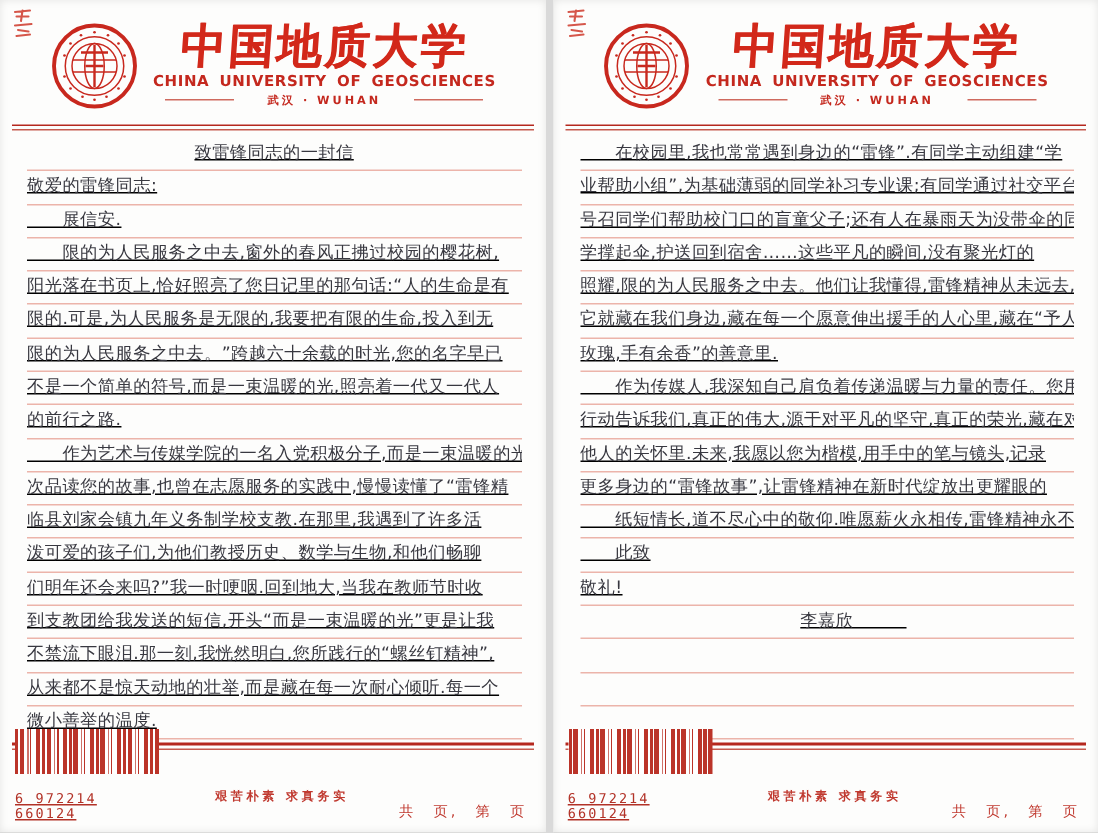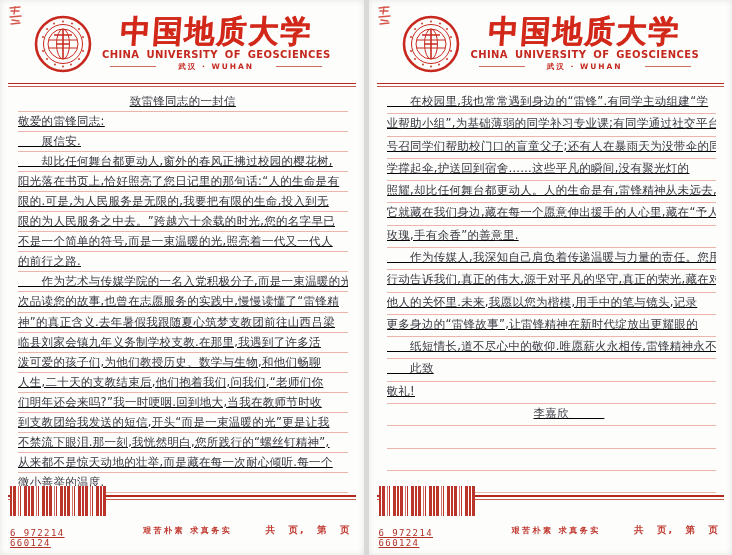--- a/index.html
+++ b/index.html
@@ -67,21 +67,21 @@
       #bb3429 0 2px, #fff 2px 3px, #bb3429 3px 6px, #fff 6px 8px,
       #d0736a 8px 9px, #fff 9px 10px, #bb3429 10px 11px, #fff 11px 14px,
       #bb3429 14px 17px, #fff 17px 18px);
   }
   .barcode-number {
     font-size:9px; color:#b23227; letter-spacing:1.4px; margin-top:12px;
     font-family:"DejaVu Sans Mono", monospace;
     text-decoration:underline;
   }
   .motto { font-size:8px; font-weight:bold; color:#c03a30; letter-spacing:2.5px; margin-bottom:12px; }
-  .page-num { font-size:9.5px; font-weight:bold; color:#c03a30; letter-spacing:2px; margin-bottom:11px; }
+  .page-num { font-size:9.5px; font-weight:normal; color:#c03a30; letter-spacing:2px; }
 </style>
 </head>
 <body>
 
 <div class="page">
   <svg class="corner-stamp" viewBox="0 0 17 21">
     <path d="M3 3 L13 2 M4 6 L12 6 M8 2 L7 9 M3 12 L14 11 M5 15 L12 16 M4 19 L13 18" stroke="#cf3a2c" stroke-width="1.4" fill="none" stroke-linecap="round"></path>
   </svg>
   <div class="header">
     <svg class="seal" viewBox="0 0 60 60">
@@ -119,32 +119,30 @@
         <span class="dash"></span>
       </div>
     </div>
   </div>
   <div class="header-rule"></div>
 
   <div class="lines">
       <div class="hand-line" style="text-align: center;">致雷锋同志的一封信</div>
       <div class="hand-line">敬爱的雷锋同志:</div>
       <div class="hand-line">　　展信安.</div>
-      <div class="hand-line">　　却比任何舞台都更动人,窗外的春风正拂过校园的樱花树,</div>
+      <div class="hand-line">　　限的为人民服务之中去,窗外的春风正拂过校园的樱花树,</div>
       <div class="hand-line">阳光落在书页上,恰好照亮了您日记里的那句话:“人的生命是有</div>
       <div class="hand-line">限的.可是,为人民服务是无限的,我要把有限的生命,投入到无</div>
       <div class="hand-line">限的为人民服务之中去。”跨越六十余载的时光,您的名字早已</div>
       <div class="hand-line">不是一个简单的符号,而是一束温暖的光,照亮着一代又一代人</div>
       <div class="hand-line">的前行之路.</div>
       <div class="hand-line">　　作为艺术与传媒学院的一名入党积极分子,而是一束温暖的光</div>
       <div class="hand-line">次品读您的故事,也曾在志愿服务的实践中,慢慢读懂了“雷锋精</div>
-      <div class="hand-line">神”的真正含义.去年暑假我跟随夏心筑梦支教团前往山西吕梁</div>
       <div class="hand-line">临县刘家会镇九年义务制学校支教.在那里,我遇到了许多活</div>
       <div class="hand-line">泼可爱的孩子们,为他们教授历史、数学与生物,和他们畅聊</div>
-      <div class="hand-line">人生,二十天的支教结束后,他们抱着我们,问我们,“老师们你</div>
       <div class="hand-line">们明年还会来吗?”我一时哽咽.回到地大,当我在教师节时收</div>
       <div class="hand-line">到支教团给我发送的短信,开头“而是一束温暖的光”更是让我</div>
       <div class="hand-line">不禁流下眼泪.那一刻,我恍然明白,您所践行的“螺丝钉精神”,</div>
       <div class="hand-line">从来都不是惊天动地的壮举,而是藏在每一次耐心倾听.每一个</div>
       <div class="hand-line">微小善举的温度.</div>
     </div>
 
   <div class="footer-rule"></div>
   <div class="footer">
     <div class="barcode-block">
@@ -197,21 +195,21 @@
       </div>
     </div>
   </div>
   <div class="header-rule"></div>
 
   <div class="lines">
       <div class="hand-line">　　在校园里,我也常常遇到身边的“雷锋”.有同学主动组建“学</div>
       <div class="hand-line">业帮助小组”,为基础薄弱的同学补习专业课;有同学通过社交平台</div>
       <div class="hand-line">号召同学们帮助校门口的盲童父子;还有人在暴雨天为没带伞的同</div>
       <div class="hand-line">学撑起伞,护送回到宿舍……这些平凡的瞬间,没有聚光灯的</div>
-      <div class="hand-line">照耀,却比任何舞台都更动人。人的生命是有,雷锋精神从未远去,</div>
+      <div class="hand-line">照耀,限的为人民服务之中去。他们让我懂得,雷锋精神从未远去,</div>
       <div class="hand-line">它就藏在我们身边,藏在每一个愿意伸出援手的人心里,藏在“予人</div>
       <div class="hand-line">玫瑰,手有余香”的善意里.</div>
       <div class="hand-line">　　作为传媒人,我深知自己肩负着传递温暖与力量的责任。您用</div>
       <div class="hand-line">行动告诉我们,真正的伟大,源于对平凡的坚守,真正的荣光,藏在对</div>
       <div class="hand-line">他人的关怀里.未来,我愿以您为楷模,用手中的笔与镜头,记录</div>
       <div class="hand-line">更多身边的“雷锋故事”,让雷锋精神在新时代绽放出更耀眼的</div>
       <div class="hand-line">　　纸短情长,道不尽心中的敬仰.唯愿薪火永相传,雷锋精神永不朽.</div>
       <div class="hand-line">　　此致</div>
       <div class="hand-line">敬礼!</div>
       <div class="hand-line" style="text-align: center;">李嘉欣　　　</div>

